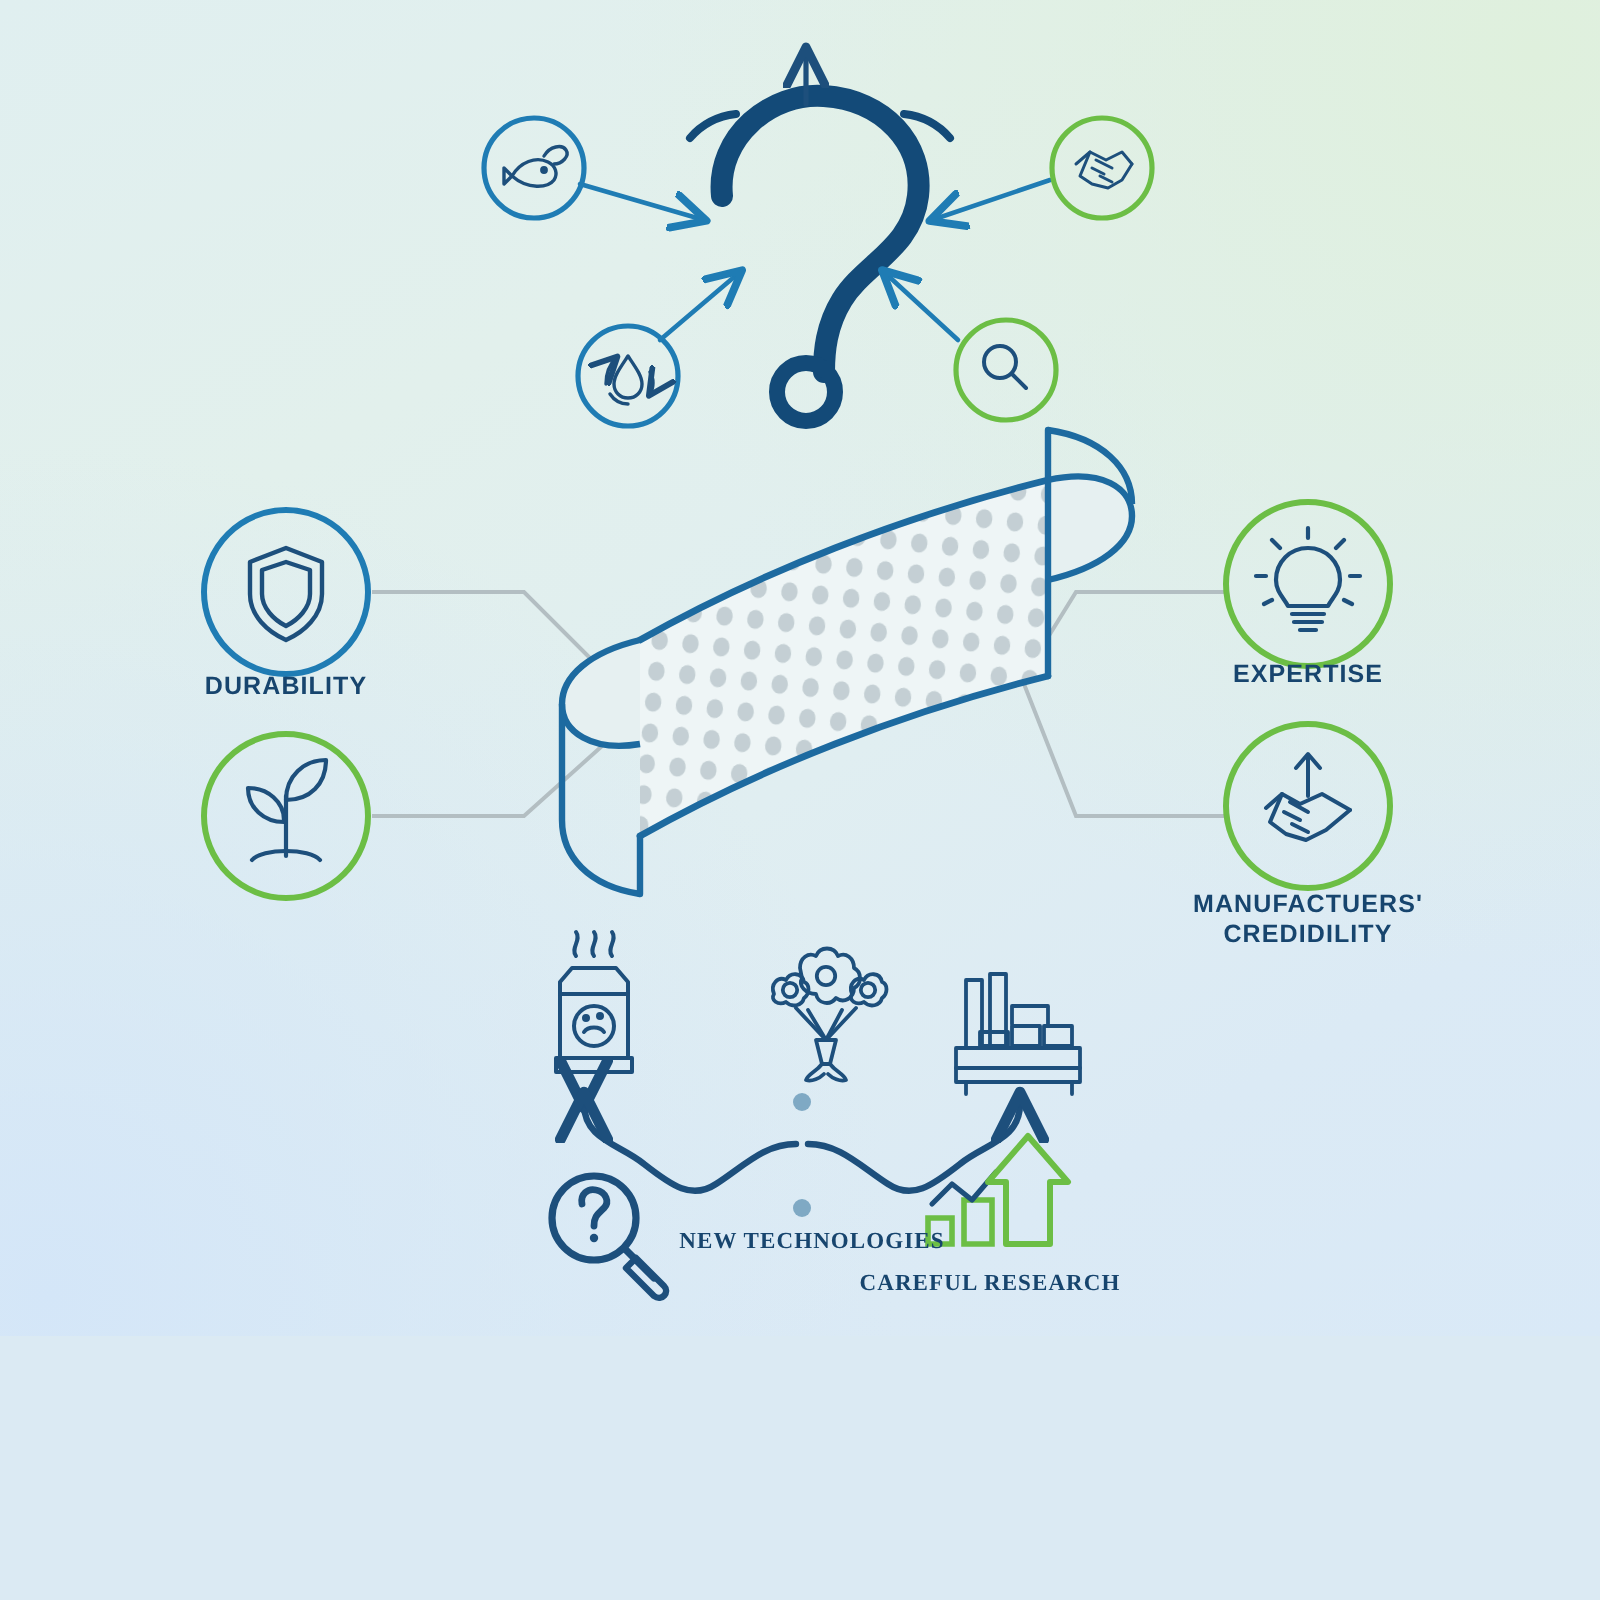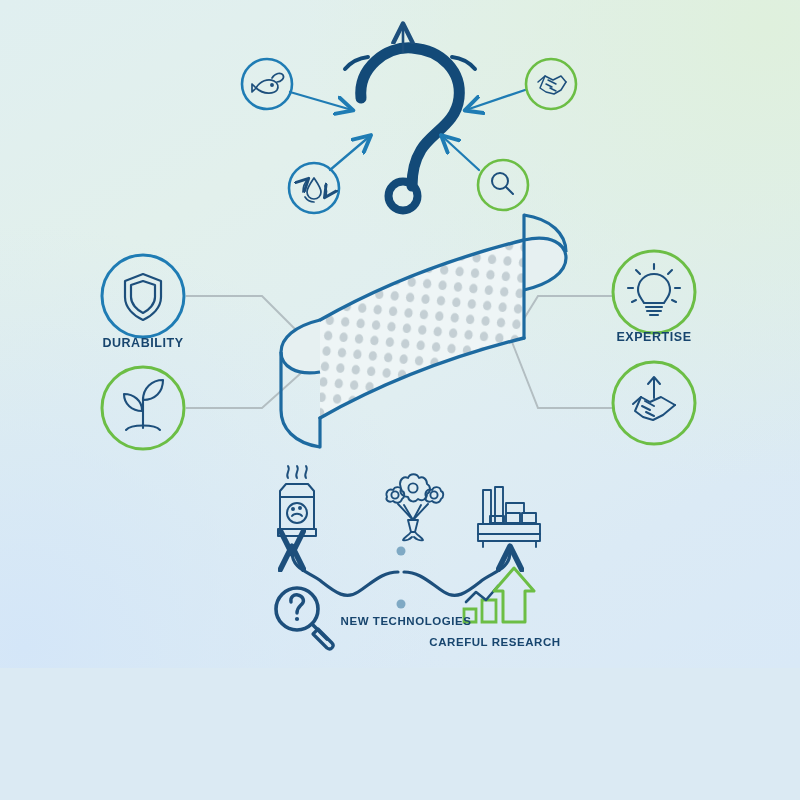--- a/index.html
+++ b/index.html
@@ -18,21 +18,21 @@
   }
   #art{position:absolute;inset:0;}
   .lbl{
     position:absolute;text-align:center;
     color:#17456e;font-weight:700;
     letter-spacing:.55px;line-height:1.18;
     white-space:pre-line;
     text-transform:uppercase;
     pointer-events:none;
   }
-  .lbl-sm{font-size:11.5px;}
+  .lbl-sm{font-size:11.5px;font-family:Liberation Serif, serif;}
   .lbl-md{font-size:12.5px;}
 </style>
 </head>
 <body>
 
 <div id="stage">
 
   <svg id="art" viewBox="0 0 800 800" xmlns="http://www.w3.org/2000/svg">
     <defs>
       <pattern id="dots" width="15.5" height="15.5" patternUnits="userSpaceOnUse" patternTransform="rotate(6)">
@@ -247,19 +247,21 @@
       </g>
     </g>
 
   </svg>
 
   <div class="lbl lbl-md" style="left:63px;top:336px;width:160px;">DURABILITY</div>
 
 
   <div class="lbl lbl-md" style="left:574px;top:330px;width:160px;">EXPERTISE</div>
 
+  <div class="lbl lbl-md" style="left:574px;top:445px;width:160px;">MANUFACTUERS'
+CREDIDILITY</div>
 
   <div class="lbl lbl-sm" style="left:336px;top:615px;width:140px;">NEW TECHNOLOGIES</div>
 
   <div class="lbl lbl-sm" style="left:420px;top:636px;width:150px;">CAREFUL RESEARCH</div>
 
 
 </div>
 
 </body></html>

